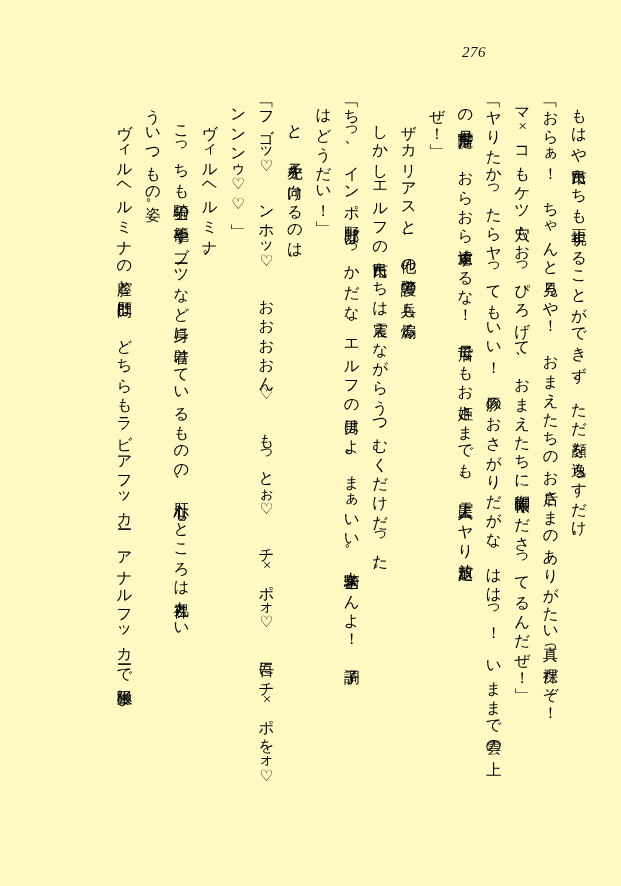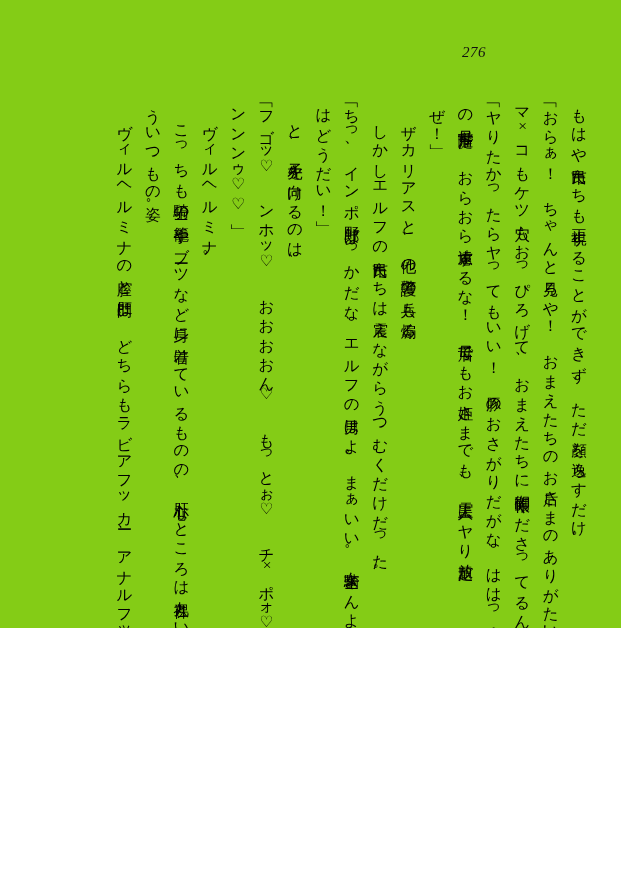--- a/index.html
+++ b/index.html
@@ -7,22 +7,22 @@
     padding: 0;
     background: #ffffff;
   }
   body {
     font-family: "Liberation Serif", "DejaVu Serif", serif;
     color: #000000;
   }
   #page {
     position: relative;
     width: 621px;
-    height: 628px;
-    background: #84cc16;
+    height: 886px;
+    background: #fef9c3;
     overflow: hidden;
   }
   .page-number {
     position: absolute;
     top: 44px;
     right: 135px;
     font-size: 15px;
     font-style: italic;
     font-family: "Liberation Serif", "DejaVu Serif", serif;
     letter-spacing: 0.5px;

